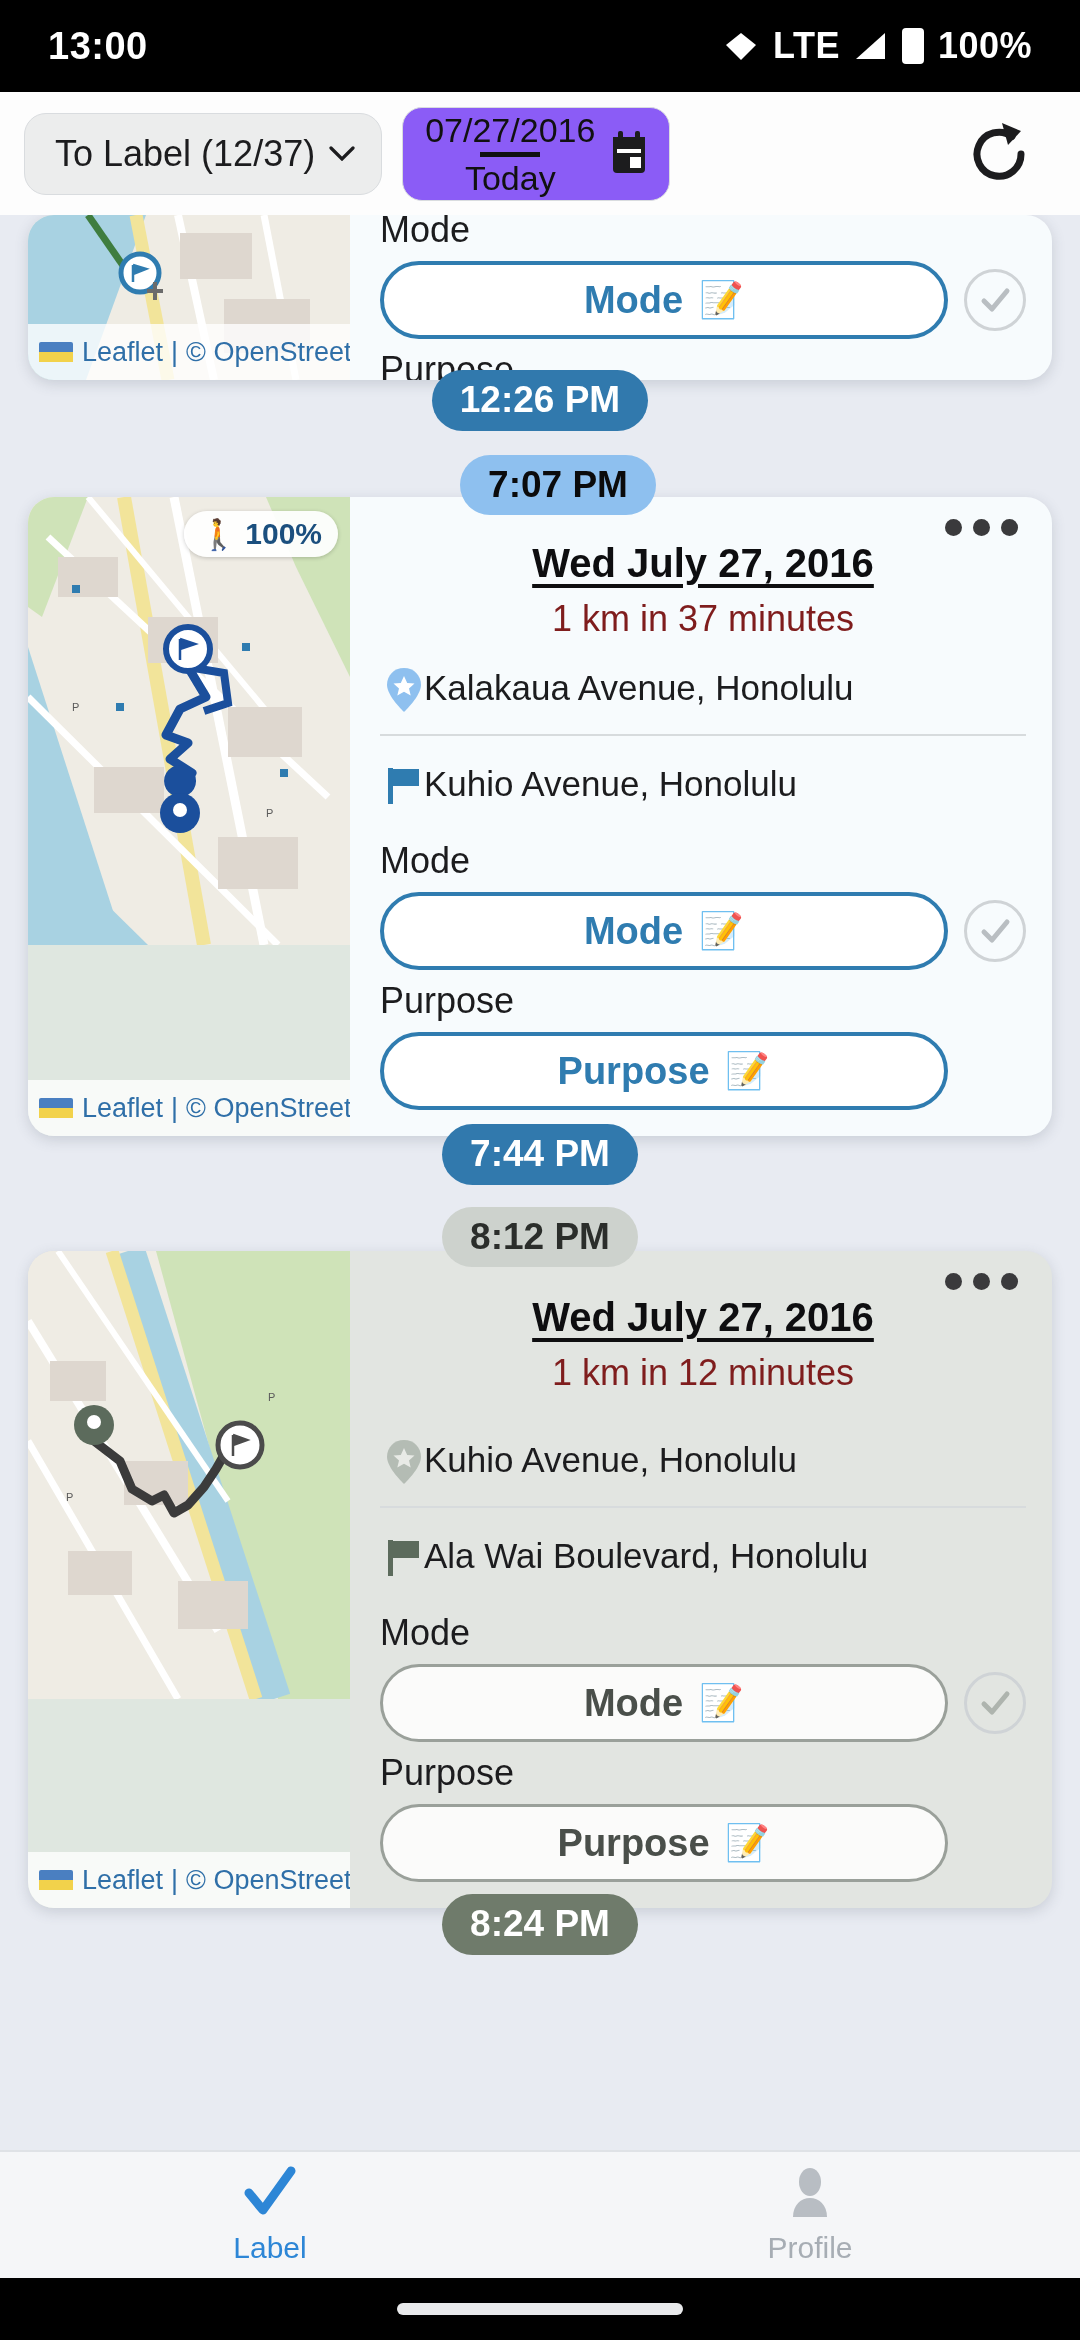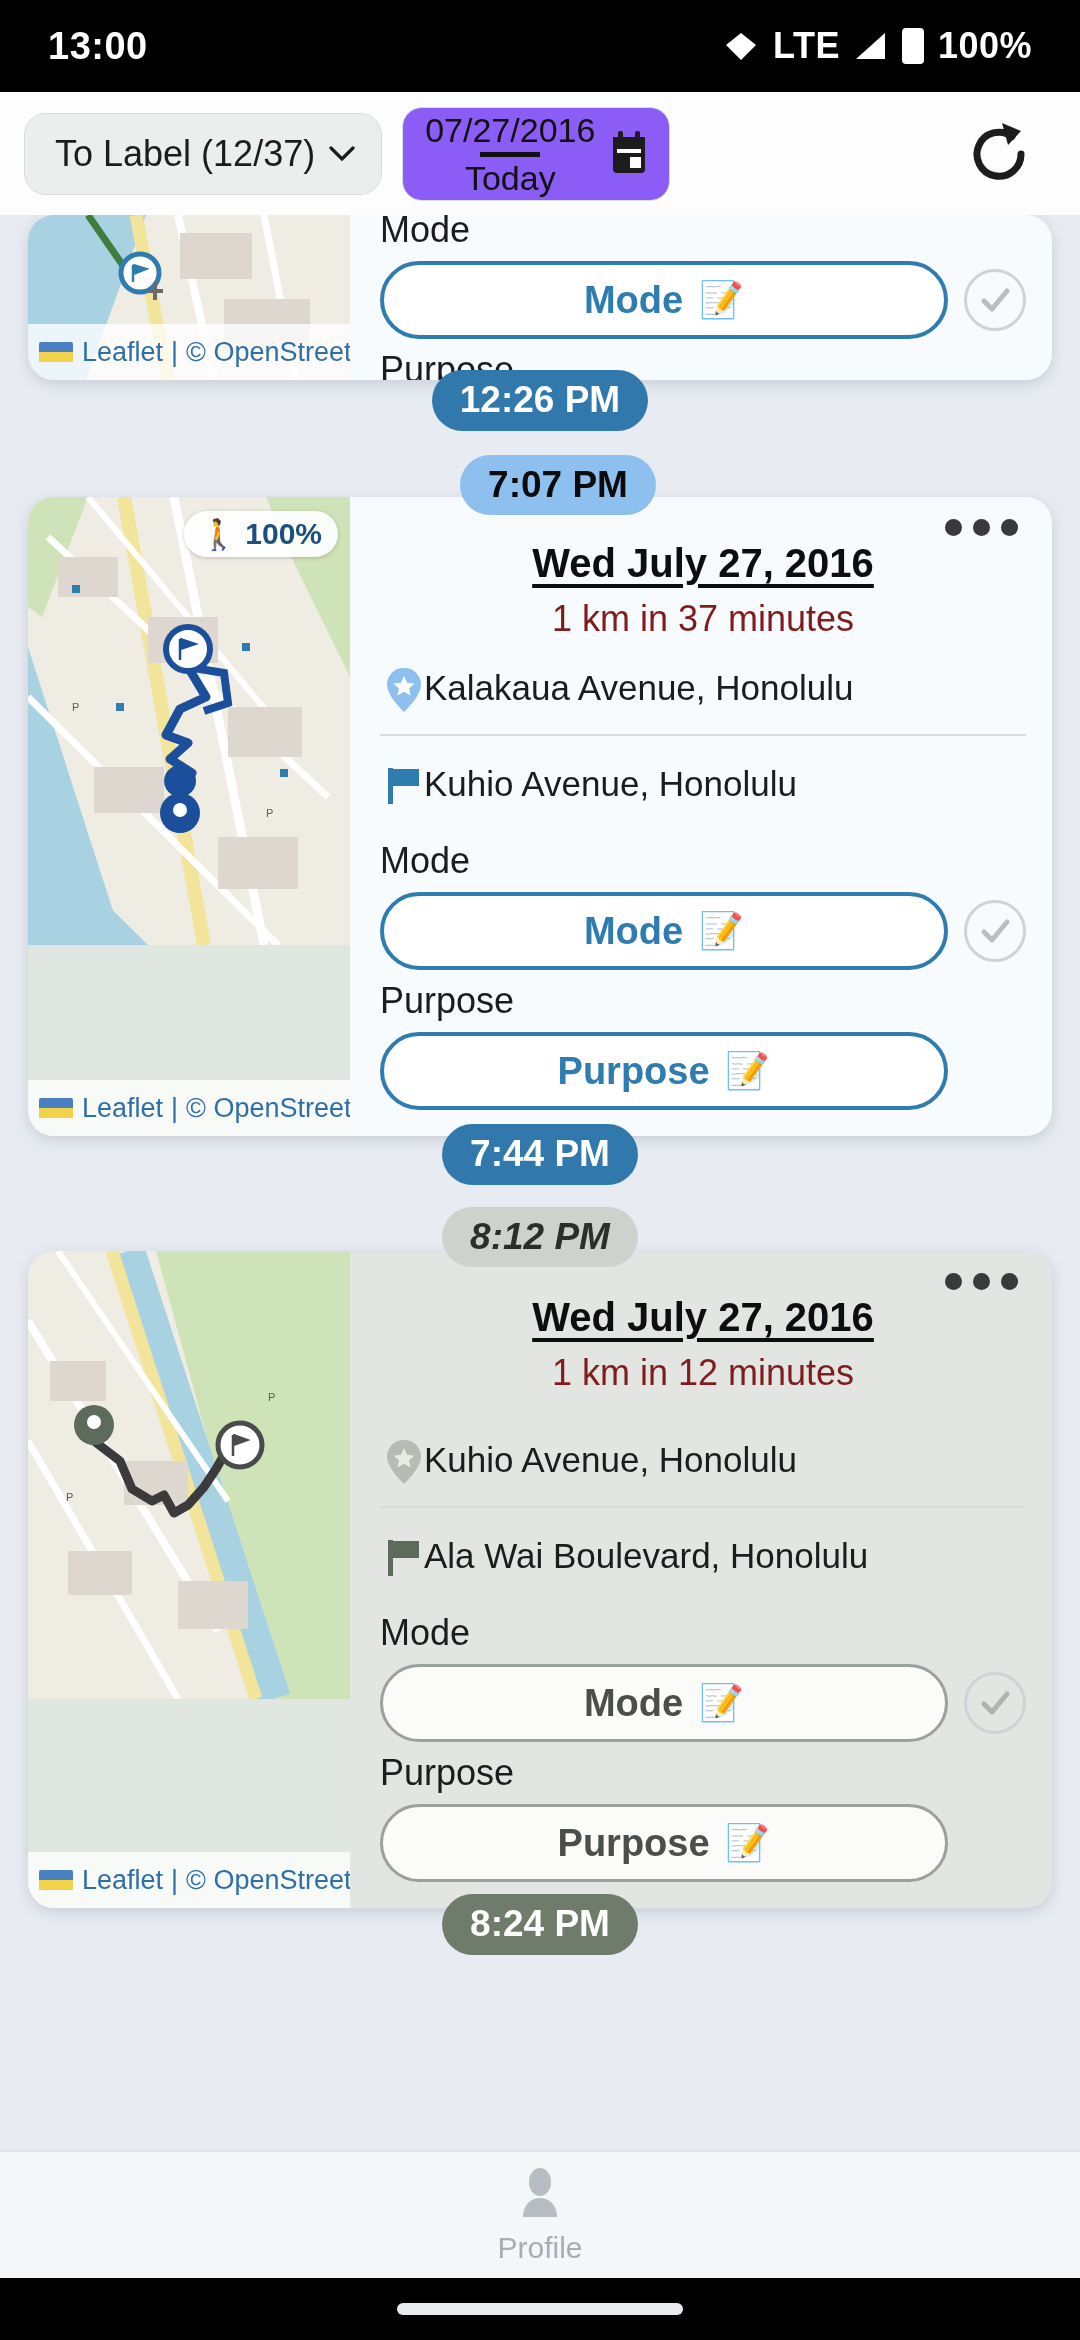--- a/index.html
+++ b/index.html
@@ -348,21 +348,21 @@
           </div>
           <div class="chk" style="border-color:transparent;"></div>
         </div>
       </div>
     </div>
 
     <div class="tstrip neg" style="margin-top:-12px;">
       <span class="tpill dark">7:44 PM</span>
     </div>
 
-    <div class="tstrip" style="margin-top:22px;font-style:italic;">
+    <div class="tstrip" style="margin-top:22px;">
       <span class="tpill ash">8:12 PM</span>
     </div>
 
     <div class="card grey neg" style="margin-top:-16px;">
       <div class="mapwrap">
         <svg class="mapimg" viewBox="0 0 322 448" preserveAspectRatio="none">
           <rect width="322" height="448" fill="#efece4"></rect>
           <path d="M128 0 L322 0 L322 448 L250 448 Z" fill="#cfe3b8"></path>
           <path d="M86 0 L0 180 L0 0 Z" fill="#efece4"></path>
           <path d="M100 0 L246 448" stroke="#a8d2e2" stroke-width="34" fill="none"></path>
@@ -445,20 +445,26 @@
     </div>
 
     <div class="tstrip neg" style="margin-top:-14px;">
       <span class="tpill olive">8:24 PM</span>
     </div>
 
   </div>
 
   <div class="tabbar">
 
+    <div class="tab active">
+      <svg width="58" height="56" viewBox="0 0 58 56">
+        <path d="M8 28 L22 45 L50 6" stroke="#2d86d6" stroke-width="9" fill="none" stroke-linecap="round" stroke-linejoin="round"></path>
+      </svg>
+      <span class="tlabel">Label</span>
+    </div>
 
 
     <div class="tab idle">
       <svg width="58" height="56" viewBox="0 0 58 56">
         <ellipse cx="29" cy="17" rx="11" ry="14" fill="#b8bdc3"></ellipse>
         <path d="M12 52 C12 40 20 33 29 33 C38 33 46 40 46 52 Z" fill="#b8bdc3"></path>
       </svg>
       <span class="tlabel">Profile</span>
     </div>
   </div>

